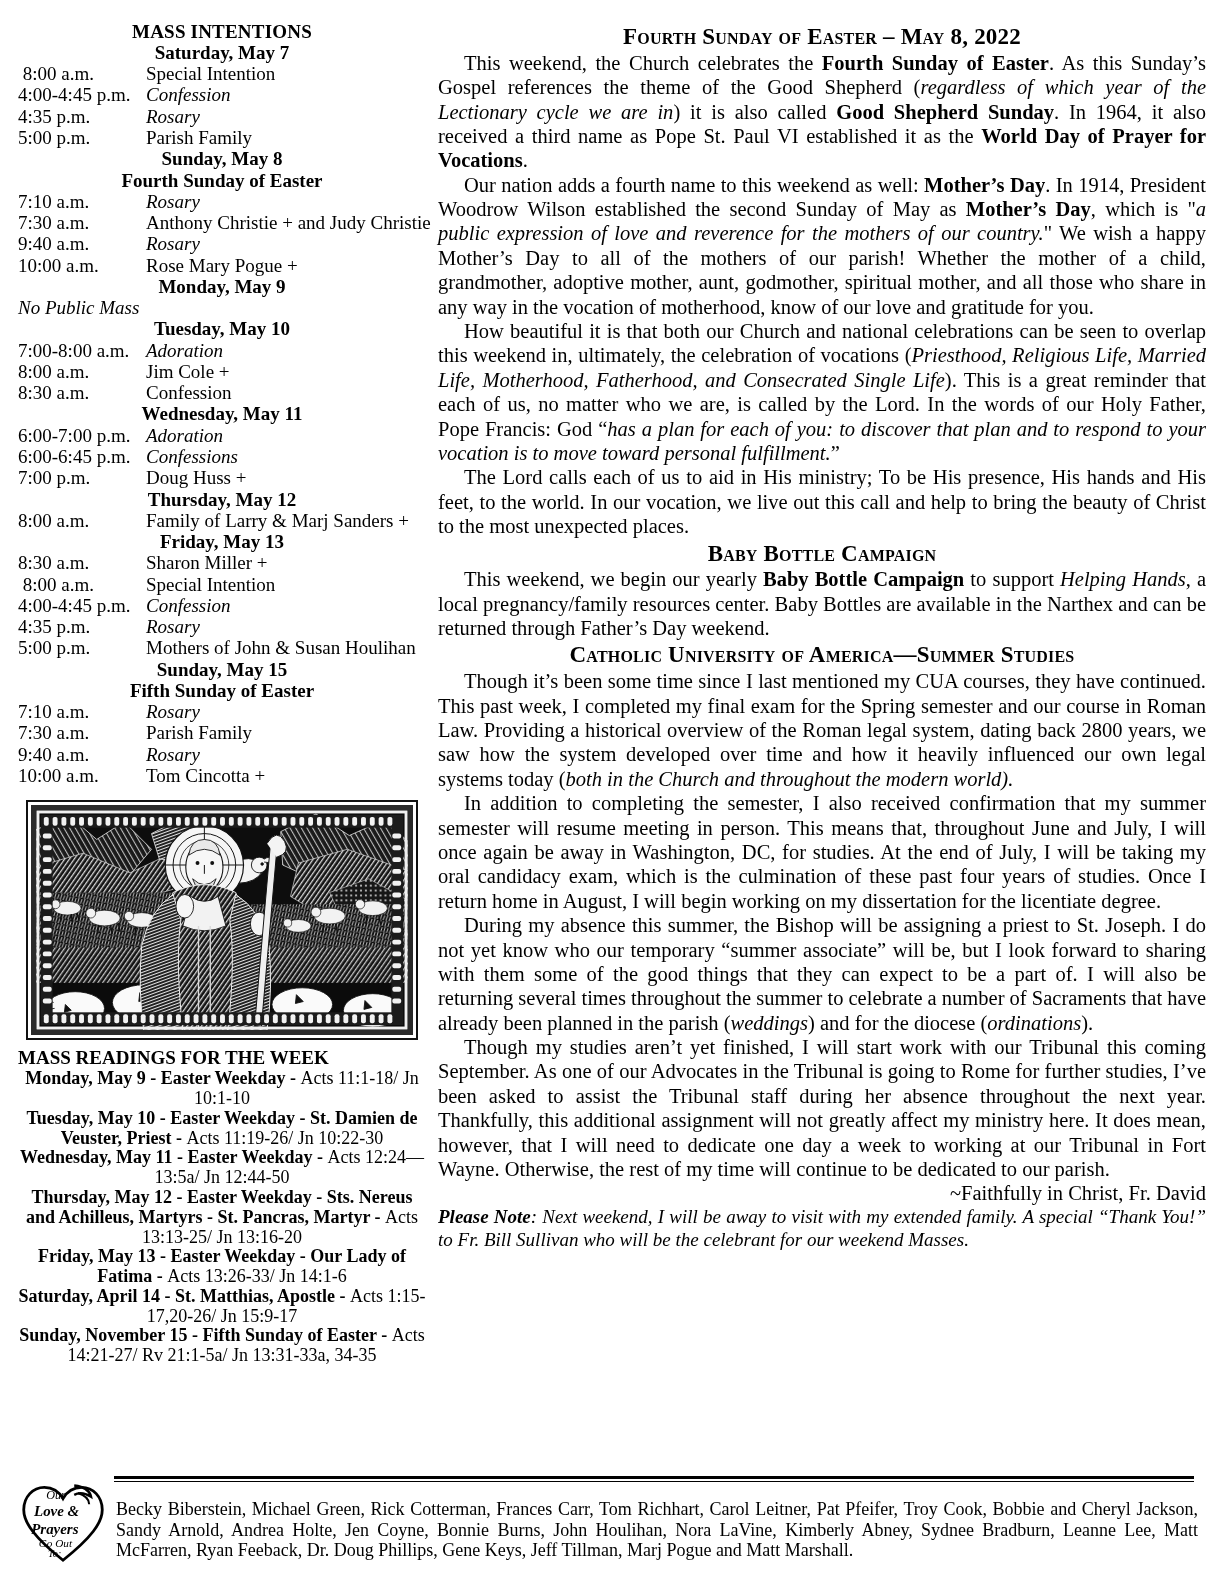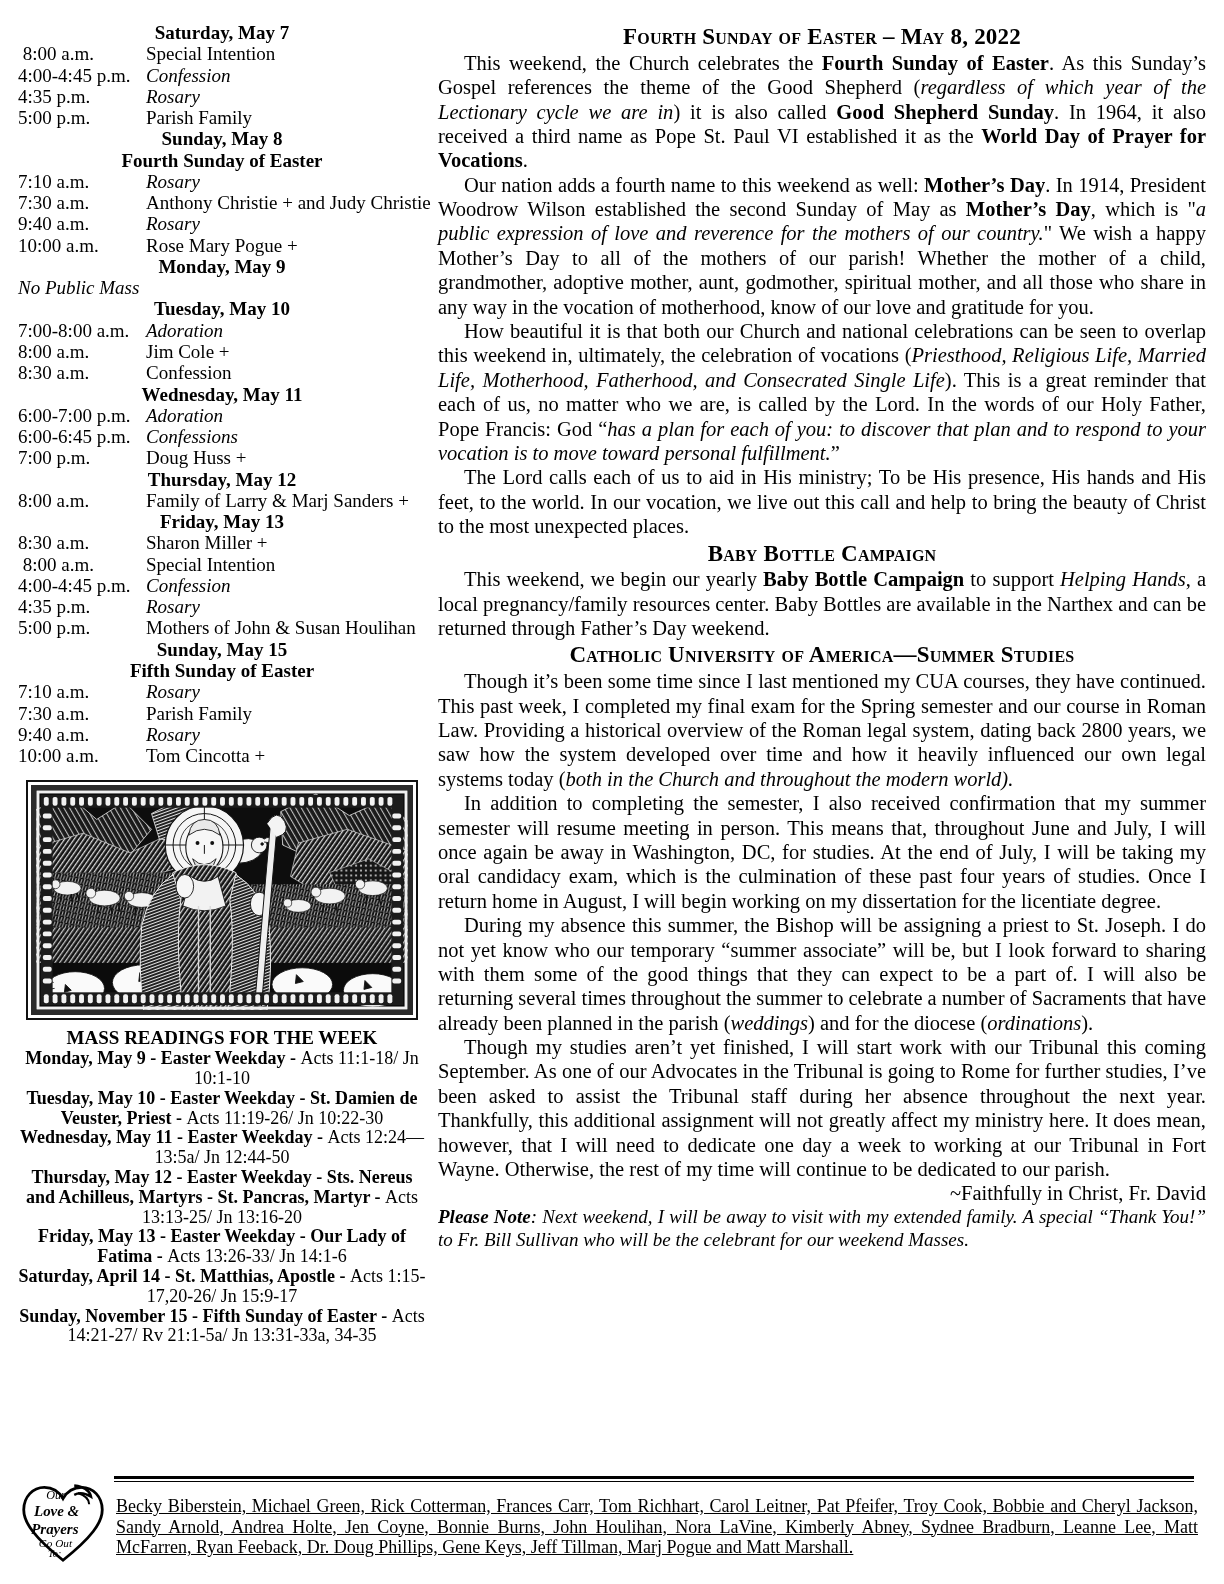--- a/index.html
+++ b/index.html
@@ -90,21 +90,20 @@
     position: relative;
     overflow: hidden;
     background: #1b1b1b;
     border: 5px solid #2a2a2a;
     box-sizing: border-box;
   }
   .art-inner svg { display: block; width: 100%; height: 100%; }
 
   
   .mr-title {
-    text-align: center;
     font-weight: bold;
     font-size: 19px;
     margin-top: 6px;
     line-height: 1.1;
   }
   .mr-item {
     font-size: 18px;
     line-height: 1.1;
     text-align: center;
   }
@@ -145,22 +144,21 @@
   }
   .note b { font-weight: bold; font-style: italic; }
 
   
   .footer {
     position: absolute;
     left: 18px;
     right: 26px;
     bottom: 20px;
     display: flex;
-    align-items: flex-start;
-    text-decoration: underline;
+    align-items: center;
   }
   .footer-rule {
     position: absolute;
     left: 96px;
     right: 4px;
     top: 0;
     height: 0;
     border-top: 3px solid #000;
     border-bottom: 1px solid #000;
     padding-top: 2px;
@@ -182,20 +180,21 @@
   }
 </style>
 </head>
 <body>
 
 <div class="page">
   <div class="columns">
 
     <div class="col-left">
 
+      <div class="mi-title">MASS INTENTIONS</div>
 
       <div id="mass-intentions-body">
           <div class="mi-day">Saturday, May 7</div>
           <div class="mi-row"><span class="mi-time"> 8:00 a.m.</span><span class="mi-what">Special Intention</span></div>
           <div class="mi-row"><span class="mi-time">4:00-4:45 p.m.</span><span class="mi-what ital">Confession</span></div>
           <div class="mi-row"><span class="mi-time">4:35 p.m.</span><span class="mi-what ital">Rosary</span></div>
           <div class="mi-row"><span class="mi-time">5:00 p.m.</span><span class="mi-what">Parish Family</span></div>
           <div class="mi-day">Sunday, May 8</div>
           <div class="mi-day">Fourth Sunday of Easter</div>
           <div class="mi-row"><span class="mi-time">7:10 a.m.</span><span class="mi-what ital">Rosary</span></div>

